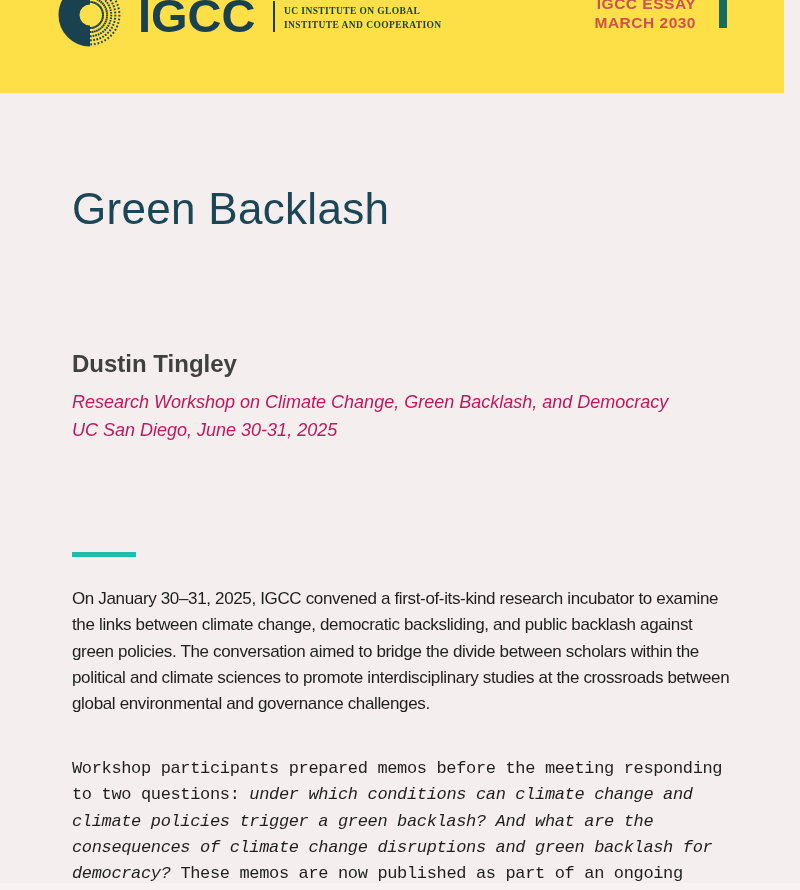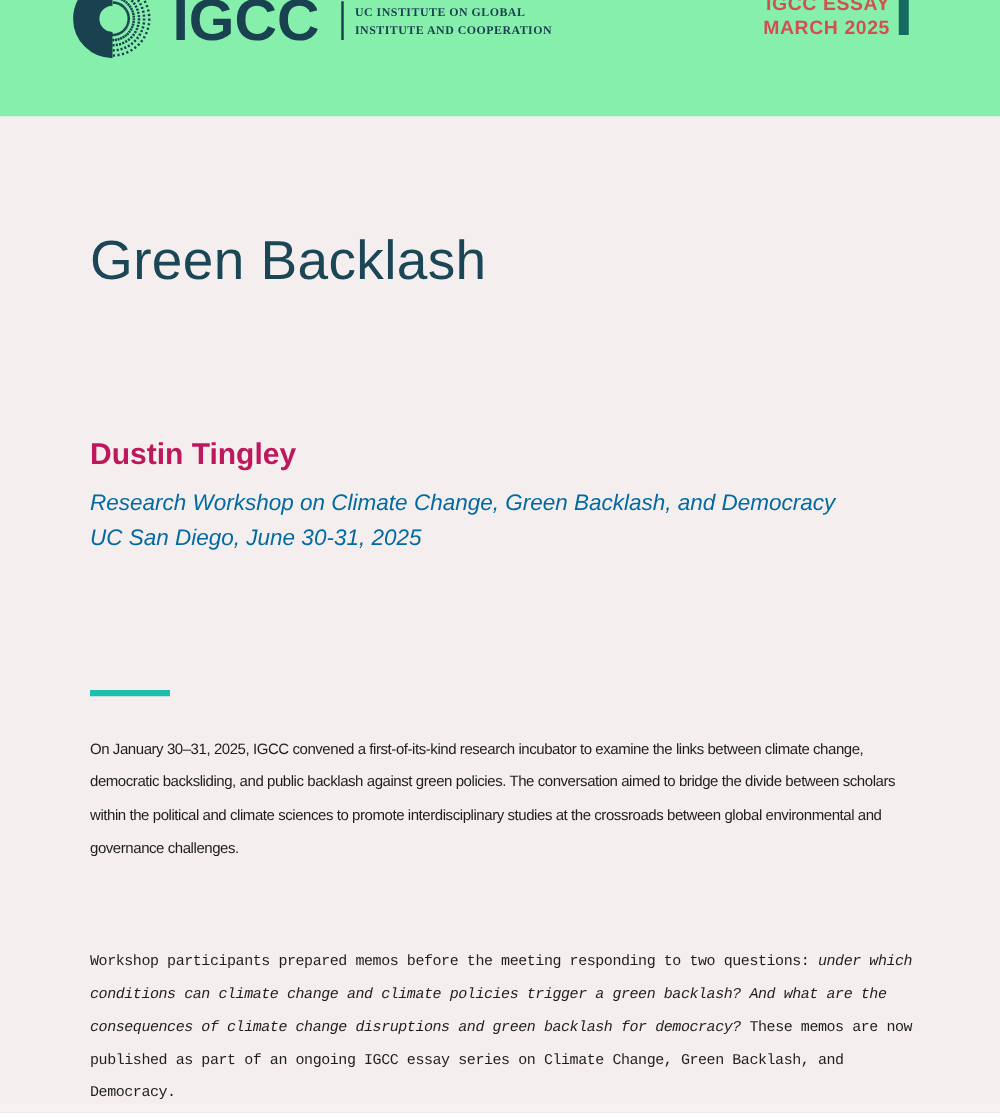--- a/index.html
+++ b/index.html
@@ -6,22 +6,22 @@
   html,body { background:#e9e4e2; }
   .page {
     position:relative;
     width:800px; height:890px;
     background:#f4efee;
     overflow:hidden;
     font-family:"Liberation Sans", sans-serif;
   }
   
   .header {
-    position:absolute; left:0; top:0; right:0; height:93px;
-    background:#86efac; overflow:hidden;
+    position:absolute; left:0; top:0; right:16px; height:93px;
+    background:#fde047; overflow:hidden;
   }
   .logo-icon { position:absolute; left:57px; top:-18px; width:66px; height:66px; }
   .logo-crescent { fill:none; stroke:#1a4150; stroke-width:21; }
   .logo-spokes line { stroke:#1a4150; stroke-width:1.7; stroke-dasharray:2 2.1; }
   .wordmark {
     position:absolute; left:138px; top:-10px;
     font-size:47px; line-height:52px; font-weight:bold;
     letter-spacing:0px; color:#1a4150;
   }
   .logo-divider {
@@ -44,34 +44,34 @@
     width:8px; height:28px; background:#156b61;
   }
   
   .title {
     position:absolute; left:72px; top:170px;
     font-size:44px; line-height:78px; font-weight:normal;
     letter-spacing:0.3px; color:#1b4656;
   }
   .author {
     position:absolute; left:72px; top:350px;
-    font-size:24px; font-weight:bold; color:#be185d;
+    font-size:24px; font-weight:bold; color:#404040;
   }
   .subtitle {
     position:absolute; left:72px; top:388px;
-    font-size:18px; line-height:28px; font-style:italic; color:#0369a1;
+    font-size:18px; line-height:28px; font-style:italic; color:#be185d;
   }
   .accent-rule {
     position:absolute; left:72px; top:552px;
     width:64px; height:5px; background:#1fbdab;
   }
   
   .para {
     position:absolute; left:72px; width:660px;
-    font-size:12px; line-height:26.3px;
+    font-size:17px; line-height:26.3px;
     letter-spacing:-0.35px; color:#1e1e1e;
   }
   .para-1 { top:586px; }
   .para-2 { top:756px;font-family:Liberation Mono, monospace; }
   .italic { font-style:italic; }
   .bottom-strip {
     position:absolute; left:0; bottom:0; width:100%; height:7px;
     background:#f8f3f2;
   }
 </style>
@@ -117,21 +117,21 @@
 
     <div class="logo-divider"></div>
 
     <div class="tagline">
       <div>UC INSTITUTE ON GLOBAL</div>
       <div>INSTITUTE AND COOPERATION</div>
     </div>
 
     <div class="kicker">
       <div>IGCC ESSAY</div>
-      <div>MARCH 2025</div>
+      <div>MARCH 2030</div>
     </div>
 
     <div class="kicker-bar"></div>
 
   </header>
 
   <main>
 
     <h1 class="title"><span>Green Backlash</span><br></h1>
 

